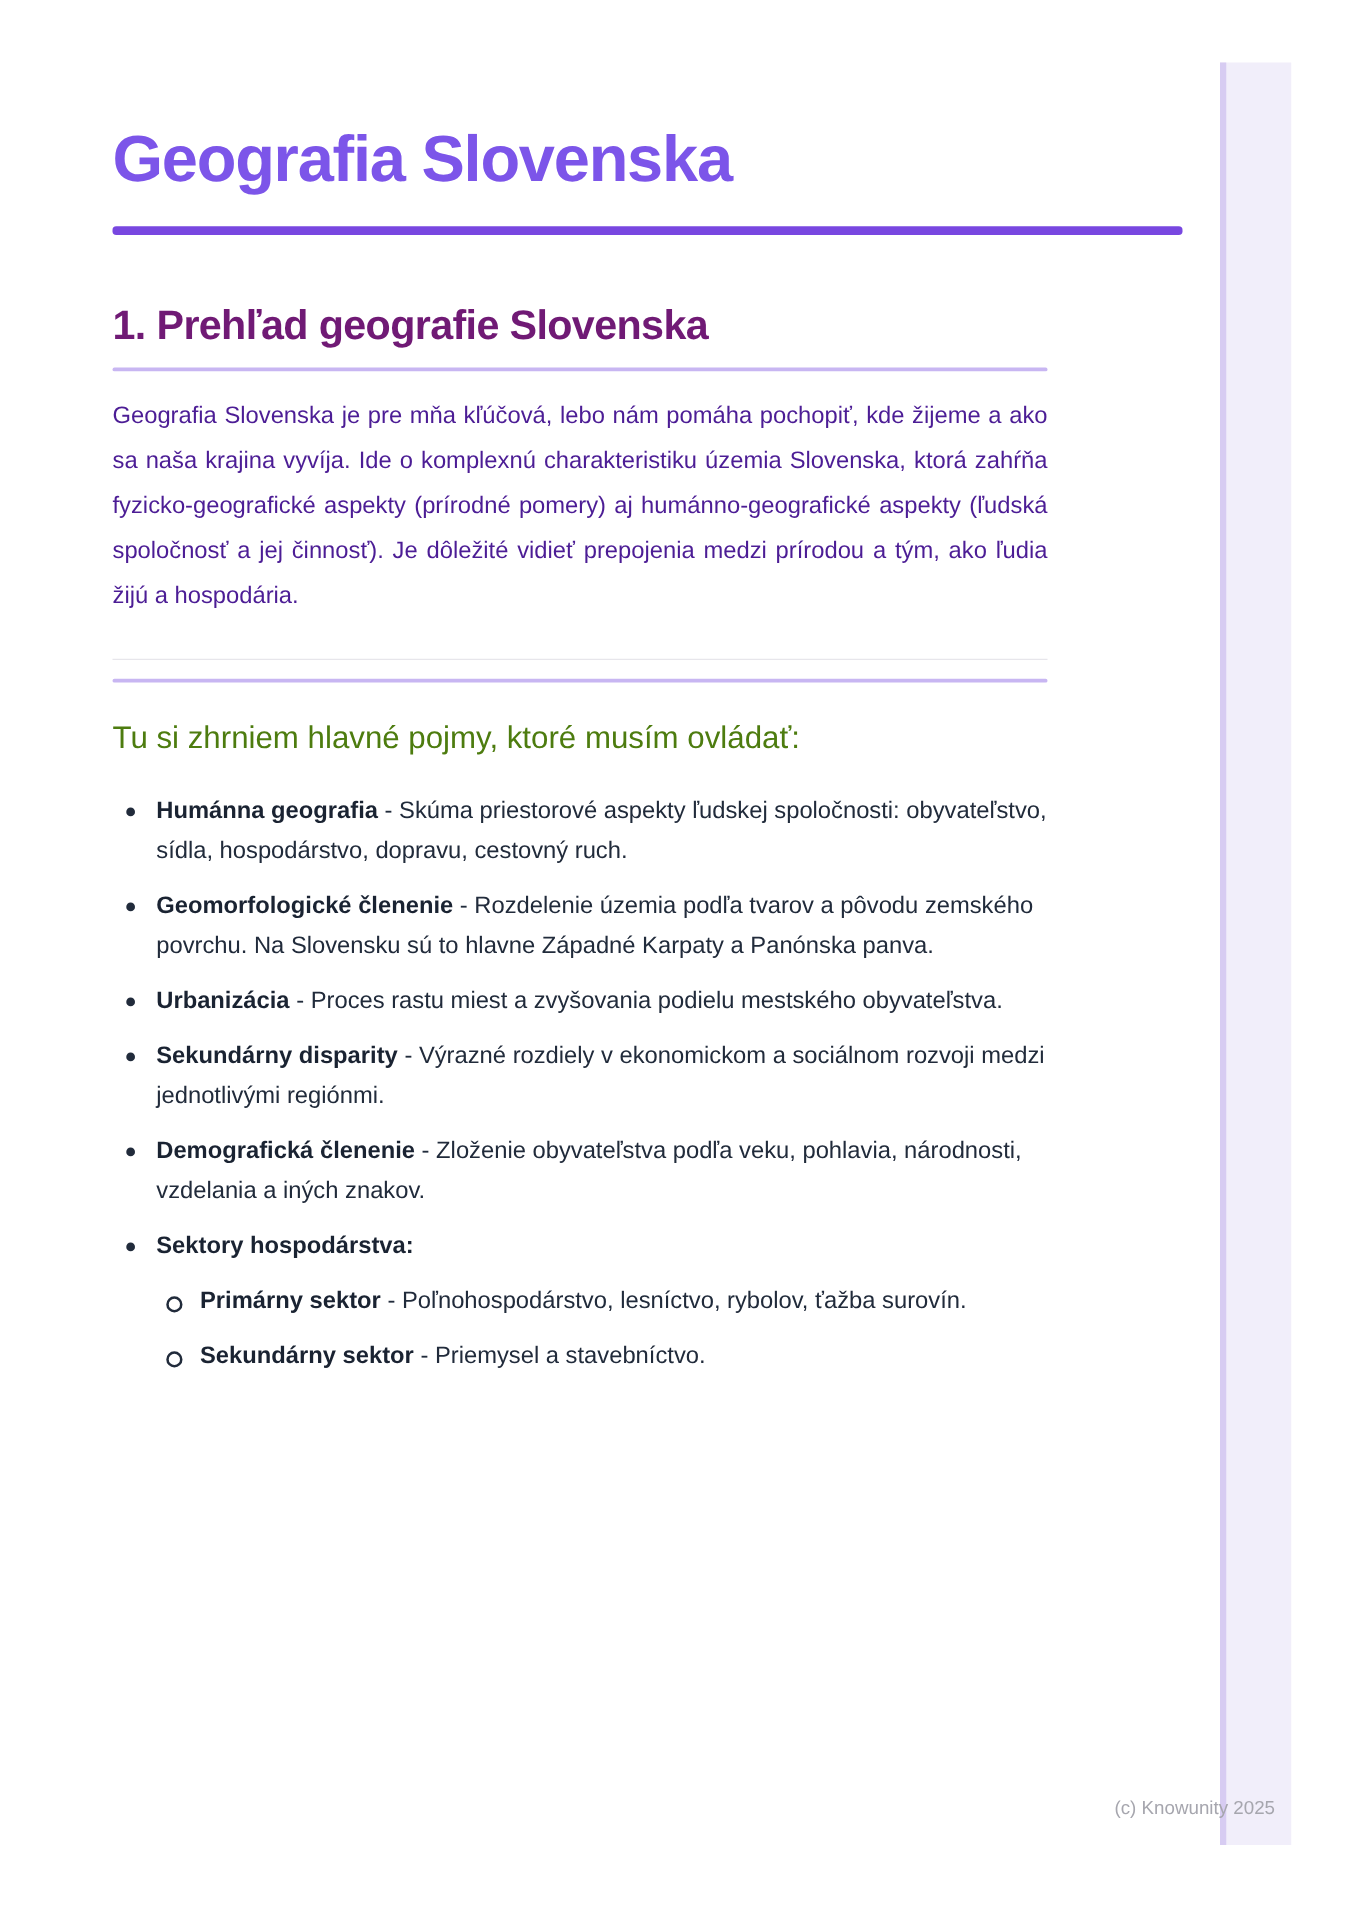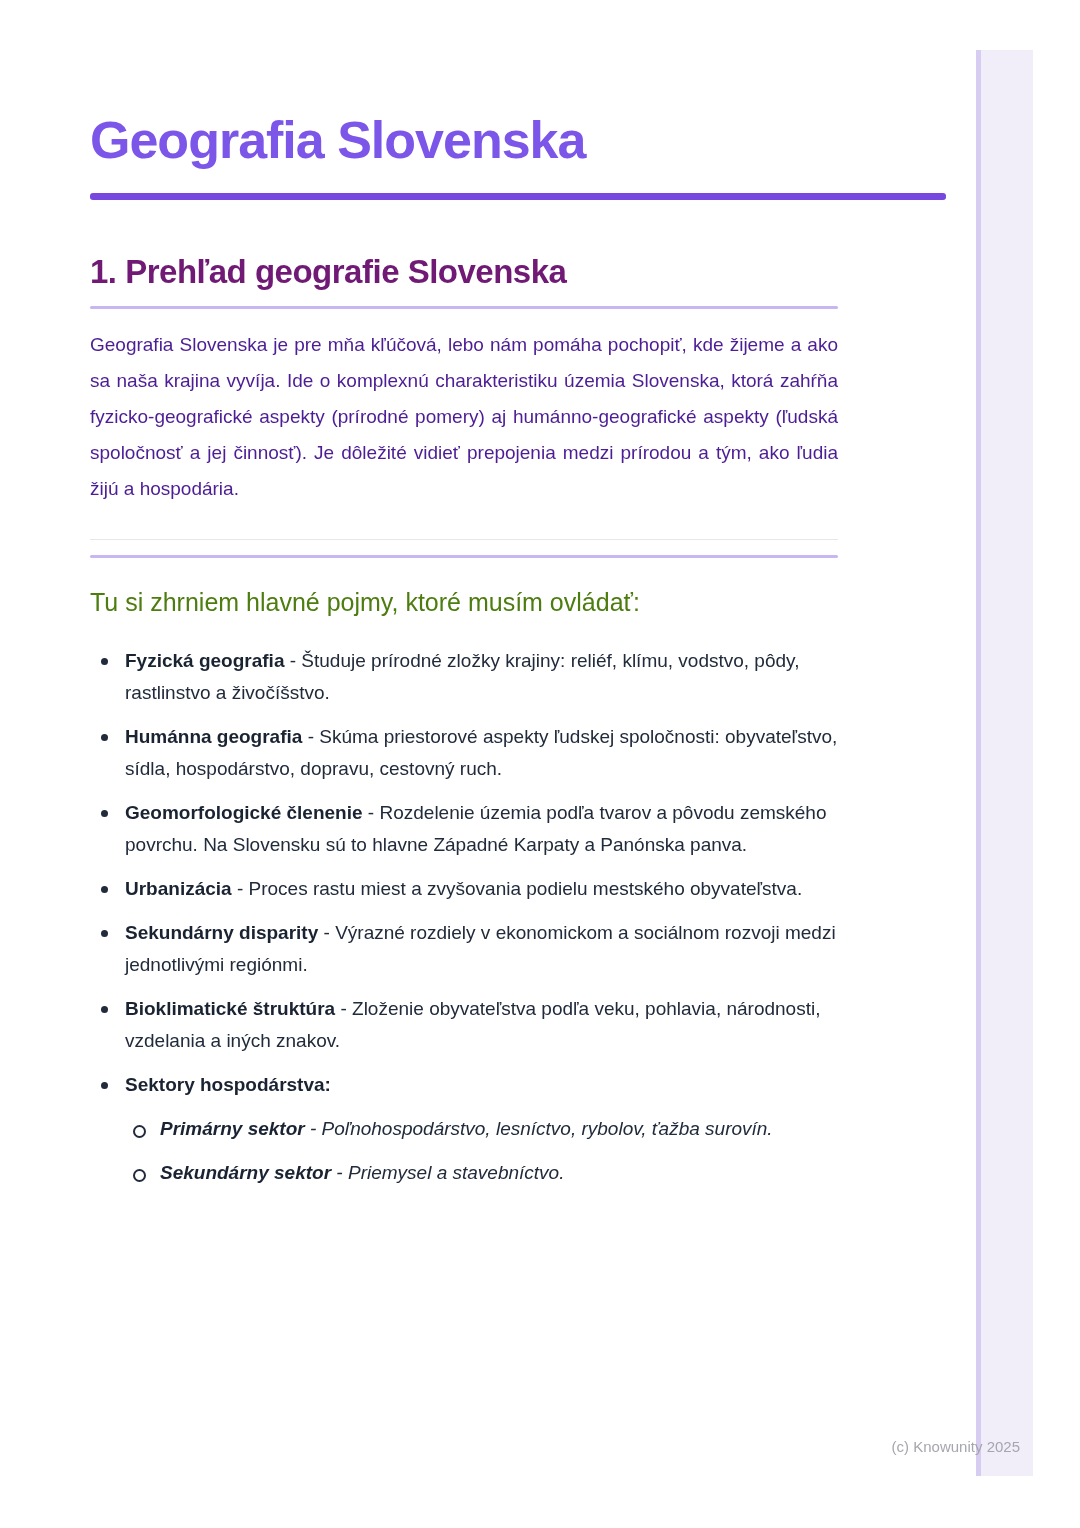--- a/index.html
+++ b/index.html
@@ -17,21 +17,21 @@
     top: 50px;
     width: 57px;
     height: 1426px;
     background: #f1eefa;
     border-left: 5px solid #d7ccf2;
     z-index: 1;
   }
   .content {
     position: absolute;
     left: 90px;
-    top: 16px;
+    top: 4px;
     width: 748px;
     z-index: 2;
   }
   h1.doc-title {
     margin-top: 94px;
     font-size: 52px;
     line-height: 60px;
     font-weight: 800;
     letter-spacing: -1px;
     color: #7c55e9;
@@ -96,21 +96,20 @@
     left: 11px;
     top: 13px;
     width: 7px;
     height: 7px;
     border-radius: 50%;
     background: #212b3b;
   }
   ul.subs {
     list-style: none;
     margin-top: 6px;
-    font-style: italic;
   }
   ul.subs > li { margin-top: 12px; }
   li.sub-item::before {
     content: "";
     position: absolute;
     left: 8px;
     top: 12px;
     width: 9px;
     height: 9px;
     border-radius: 50%;
@@ -143,26 +142,25 @@
     <div class="h-underline"></div>
     <p class="para">Geografia Slovenska je pre mňa kľúčová, lebo nám pomáha pochopiť, kde žijeme a ako sa naša krajina vyvíja. Ide o komplexnú charakteristiku územia Slovenska, ktorá zahŕňa fyzicko-geografické aspekty (prírodné pomery) aj humánno-geografické aspekty (ľudská spoločnosť a jej činnosť). Je dôležité vidieť prepojenia medzi prírodou a tým, ako ľudia žijú a hospodária.</p>
   </section>
 
   <div class="divider"></div>
 
   <section>
     <div class="h-underline"></div>
     <p class="intro">Tu si zhrniem hlavné pojmy, ktoré musím ovládať:</p>
     <ul class="bullets" id="concepts-list">
-        <li class="main-item"><span class="term">Fyzická geografia</span><span> - </span><span>Študuje prírodné zložky krajiny: reliéf, klímu, vodstvo, pôdy, rastlinstvo a živočíšstvo.</span></li>
         <li class="main-item"><span class="term">Humánna geografia</span><span> - </span><span>Skúma priestorové aspekty ľudskej spoločnosti: obyvateľstvo, sídla, hospodárstvo, dopravu, cestovný ruch.</span></li>
         <li class="main-item"><span class="term">Geomorfologické členenie</span><span> - </span><span>Rozdelenie územia podľa tvarov a pôvodu zemského povrchu. Na Slovensku sú to hlavne Západné Karpaty a Panónska panva.</span></li>
         <li class="main-item"><span class="term">Urbanizácia</span><span> - </span><span>Proces rastu miest a zvyšovania podielu mestského obyvateľstva.</span></li>
         <li class="main-item"><span class="term">Sekundárny disparity</span><span> - </span><span>Výrazné rozdiely v ekonomickom a sociálnom rozvoji medzi jednotlivými regiónmi.</span></li>
-        <li class="main-item"><span class="term">Bioklimatické štruktúra</span><span> - </span><span>Zloženie obyvateľstva podľa veku, pohlavia, národnosti, vzdelania a iných znakov.</span></li>
+        <li class="main-item"><span class="term">Demografická členenie</span><span> - </span><span>Zloženie obyvateľstva podľa veku, pohlavia, národnosti, vzdelania a iných znakov.</span></li>
         <li class="main-item"><span class="term">Sektory hospodárstva:</span><span></span><span></span><ul class="subs">
             <li class="sub-item"><span class="term">Primárny sektor</span><span> - </span><span>Poľnohospodárstvo, lesníctvo, rybolov, ťažba surovín.</span></li>
             <li class="sub-item"><span class="term">Sekundárny sektor</span><span> - </span><span>Priemysel a stavebníctvo.</span></li>
           </ul></li>
       </ul>
   </section>
 
 </main>
 
 <div class="footer-note">(c) Knowunity 2025</div>

